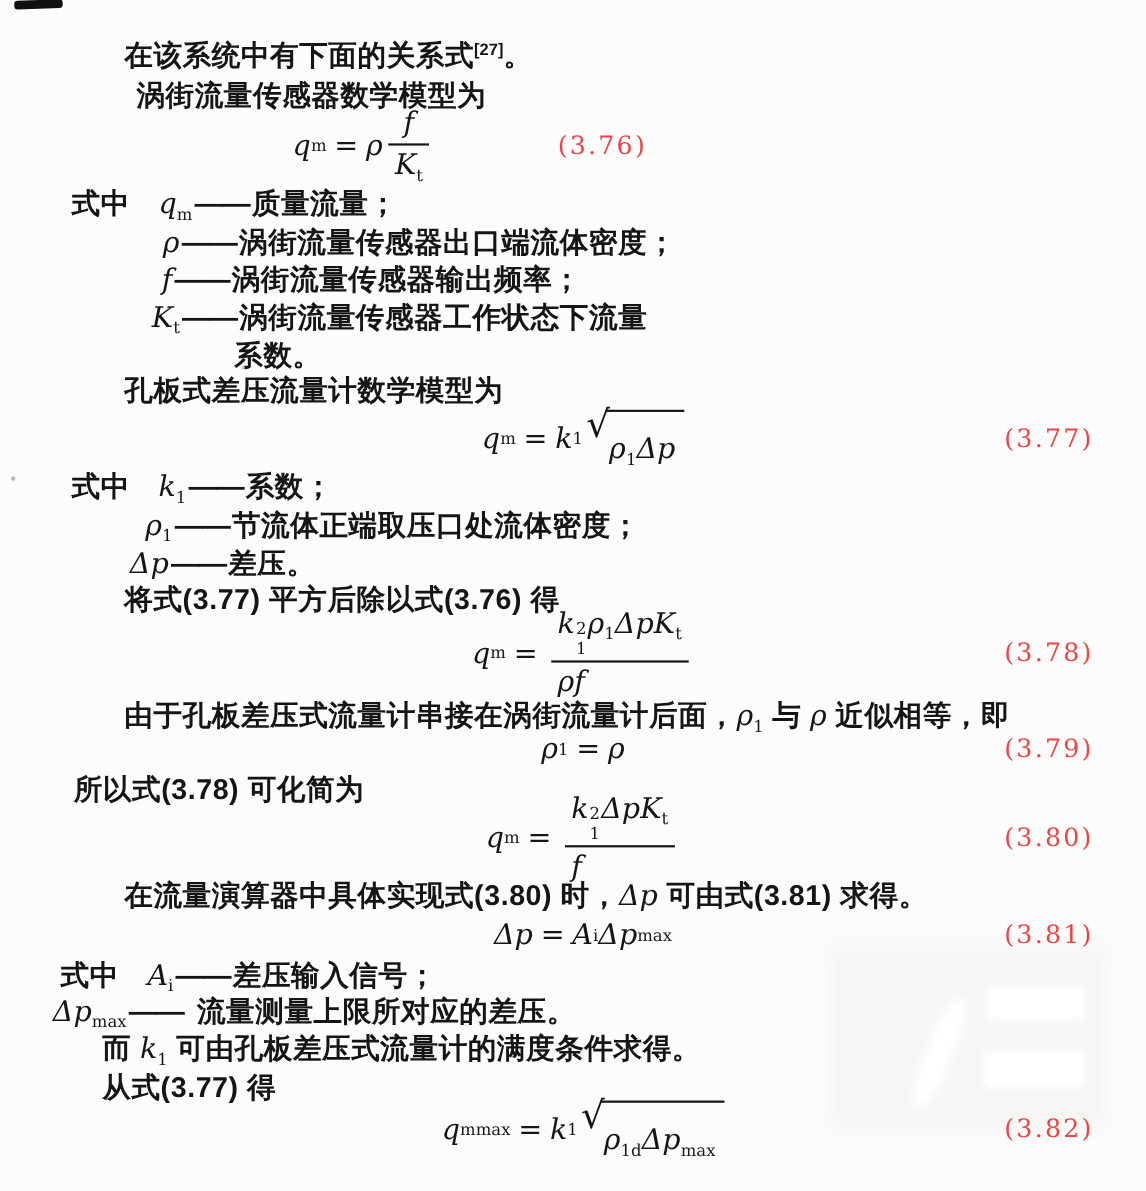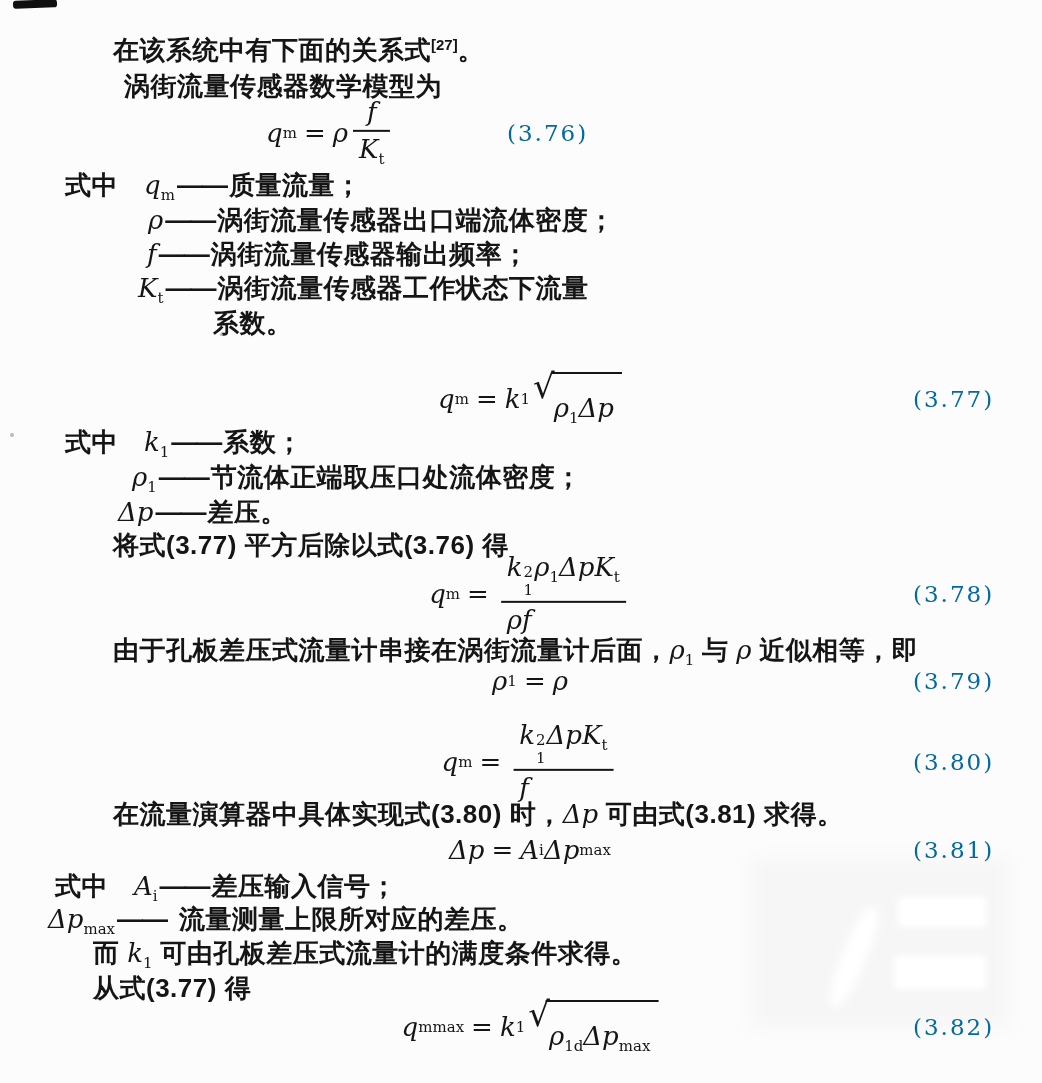--- a/index.html
+++ b/index.html
@@ -15,21 +15,21 @@
   sub.msub{font-family:"DejaVu Serif",serif;font-style:normal;font-size:15px;line-height:1;vertical-align:-6px;}
   .mrel{font-family:"DejaVu Serif",serif;font-style:normal;font-size:26px;margin:0 7px;}
   .dash{letter-spacing:-1px;margin:0 2px;}
   .where-label{margin-right:26px;}
   
   .eq-row{position:absolute;left:0;top:0;width:100%;height:0;}
   .eq{position:absolute;display:inline-flex;align-items:center;transform:translate(0,-50%);font-size:26px;}
   .eq.centered{transform:translate(-50%,-50%);}
   .eq-label{
     position:absolute;transform:translateY(-50%);
-    font-family:"DejaVu Serif",serif;font-size:23px;letter-spacing:2px;white-space:nowrap;color:#0369a1;
+    font-family:"DejaVu Serif",serif;font-size:23px;letter-spacing:2px;white-space:nowrap;color:#ef4444;
   }
   .frac{display:inline-flex;flex-direction:column;margin:0 5px;}
   .fnum{display:block;text-align:center;padding:0 6px 4px;border-bottom:2px solid #151515;line-height:1.05;}
   .fden{display:block;text-align:left;padding:4px 6px 0;line-height:1.05;}
   .sqrt{display:inline-flex;align-items:flex-start;margin-left:3px;}
   .rsign{font-family:"DejaVu Serif",serif;font-style:normal;font-size:34px;line-height:1;transform:translateY(-3px);}
   .rbody{border-top:2px solid #151515;padding:19px 8px 0 3px;margin-left:-4px;white-space:nowrap;}
   .supsub{
     display:inline-flex;flex-direction:column;align-items:flex-start;
     font-family:"DejaVu Serif",serif;font-style:normal;font-size:15px;line-height:1;gap:3px;
@@ -87,20 +87,23 @@
   <div class="line" style="left:148px;top:203px;">
     <span class="mi">ρ</span><sub class="msub"></sub><span class="cn dash">——</span><span class="cn">涡街流量传感器出口端流体密度；</span>
   </div>
   <div class="line" style="left:138px;top:271px;">
     <span class="mi">K</span><sub class="msub">t</sub><span class="cn dash">——</span><span class="cn">涡街流量传感器工作状态下流量</span>
   </div>
   <div class="line" style="left:213px;top:306px;">
     <span class="cn">系数。</span>
   </div>
 
+  <div class="line" style="left:113px;top:338px;">
+    <span class="cn">孔板式差压流量计数学模型为</span>
+  </div>
 
   <div class="eq-row" style="top:399px;">
     <div class="eq centered" style="left:530px;">
       <span class="mi">q</span>
         <sub class="msub">m</sub>
       <span class="mrel">=</span>
       <span class="mi">k</span>
         <sub class="msub">1</sub>
       <span class="sqrt">
         <span class="rsign">√</span>
@@ -149,20 +152,23 @@
   <div class="eq-row" style="top:681px;">
     <div class="eq centered" style="left:530px;">
       <span class="mi">ρ</span>
         <sub class="msub">1</sub>
       <span class="mrel">=</span>
       <span class="mi">ρ</span>
     </div>
     <div class="eq-label" style="left:913px;">(3.79)</div>
   </div>
 
+  <div class="line" style="left:67px;top:700px;">
+    <span class="cn">所以式(3.78) 可化简为</span>
+  </div>
 
   <div class="eq-row" style="top:762px;">
     <div class="eq centered" style="left:530px;">
       <span class="mi">q</span>
         <sub class="msub">m</sub>
       <span class="mrel">=</span>
       <span class="frac">
         <span class="fnum">
           <span class="mi">k</span><span class="supsub">
               <span>2</span>

